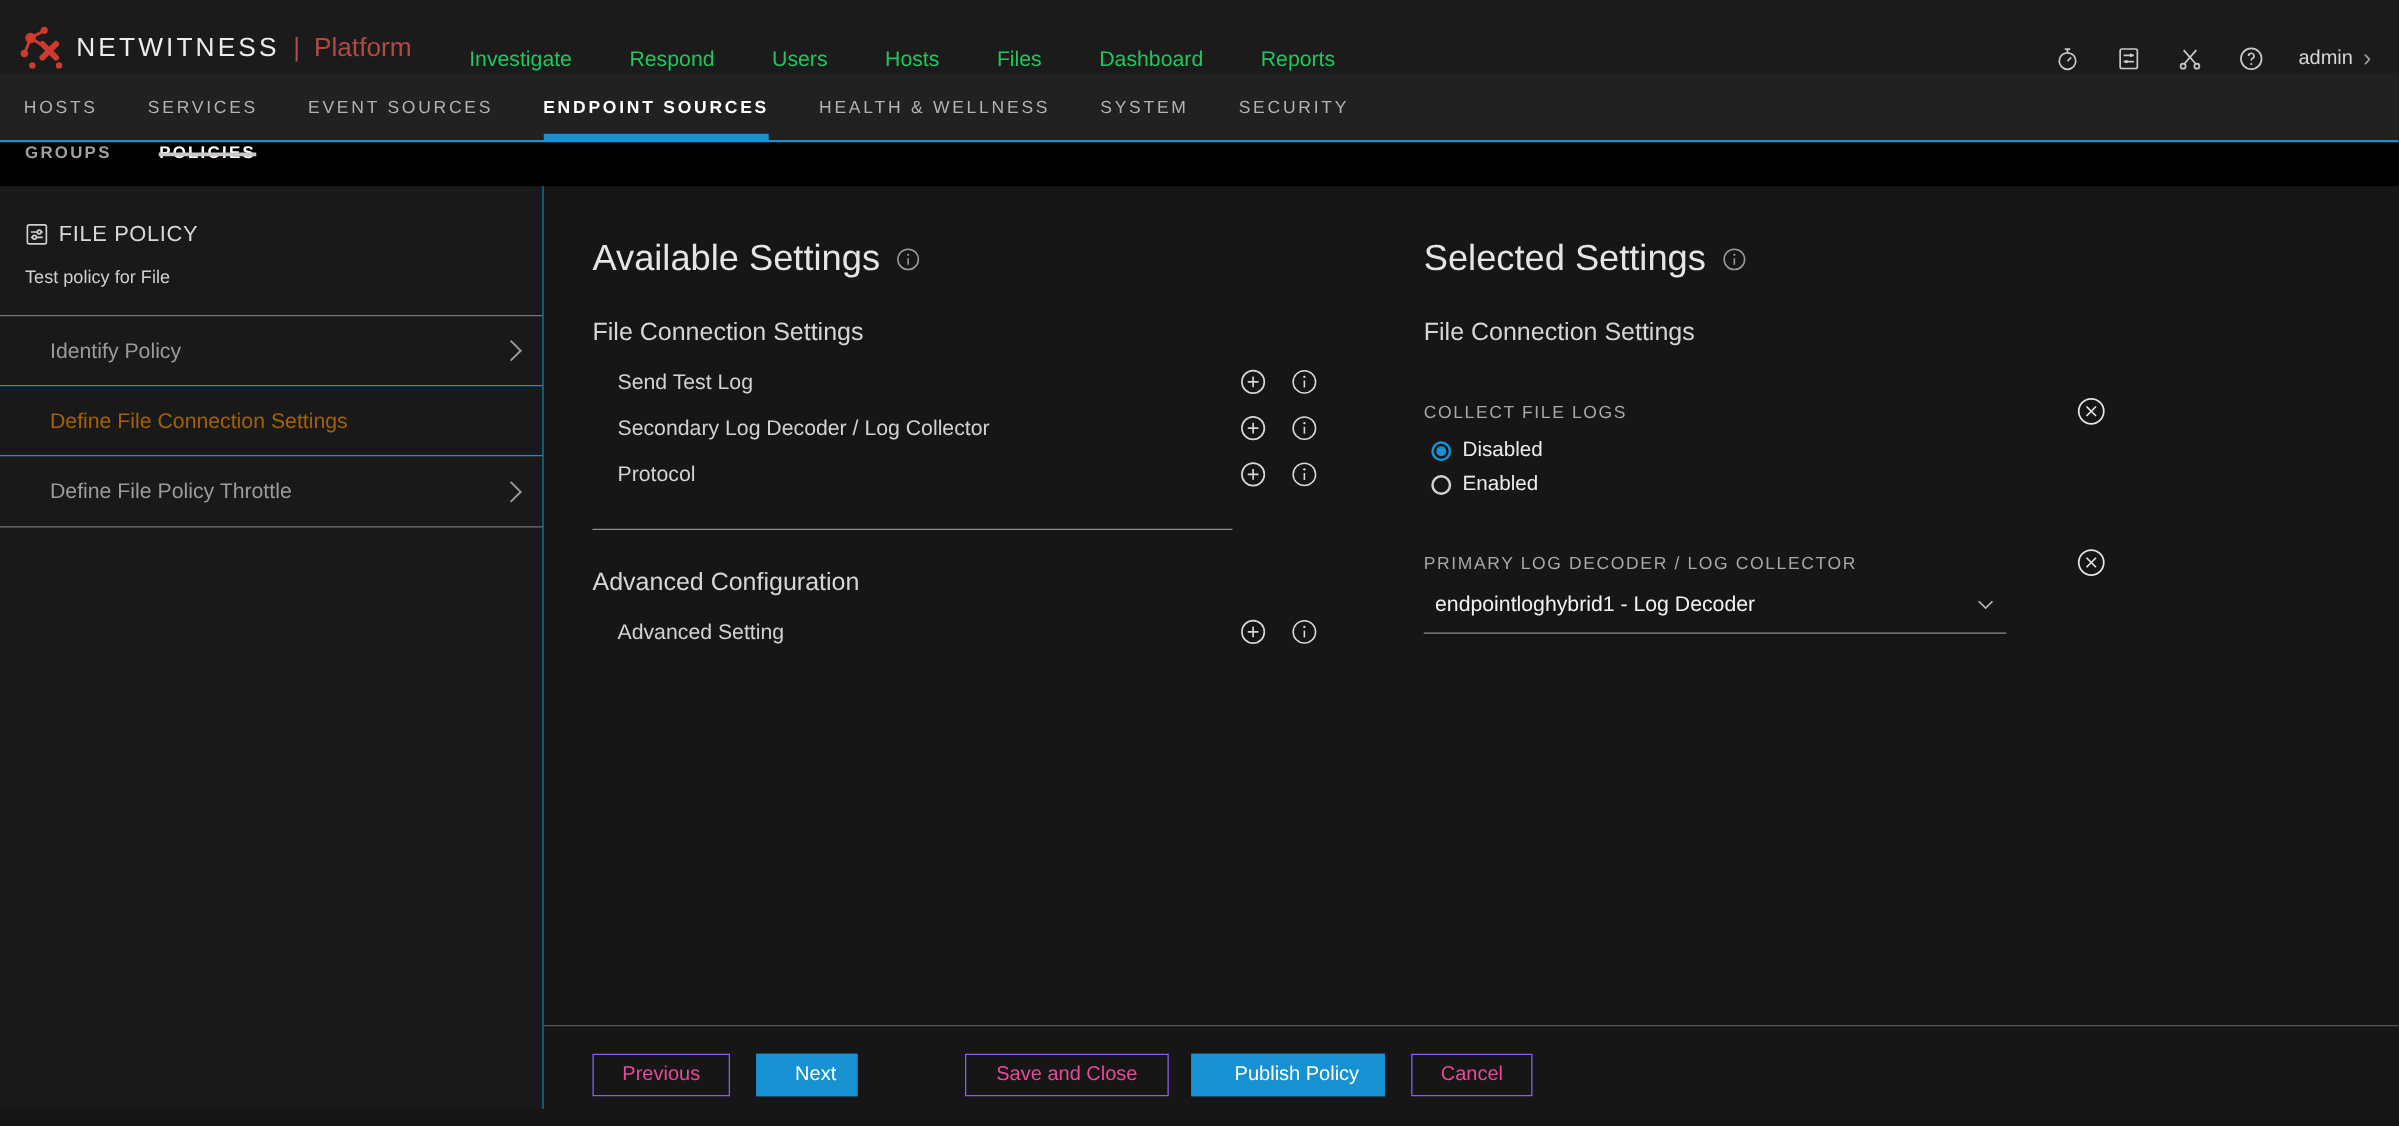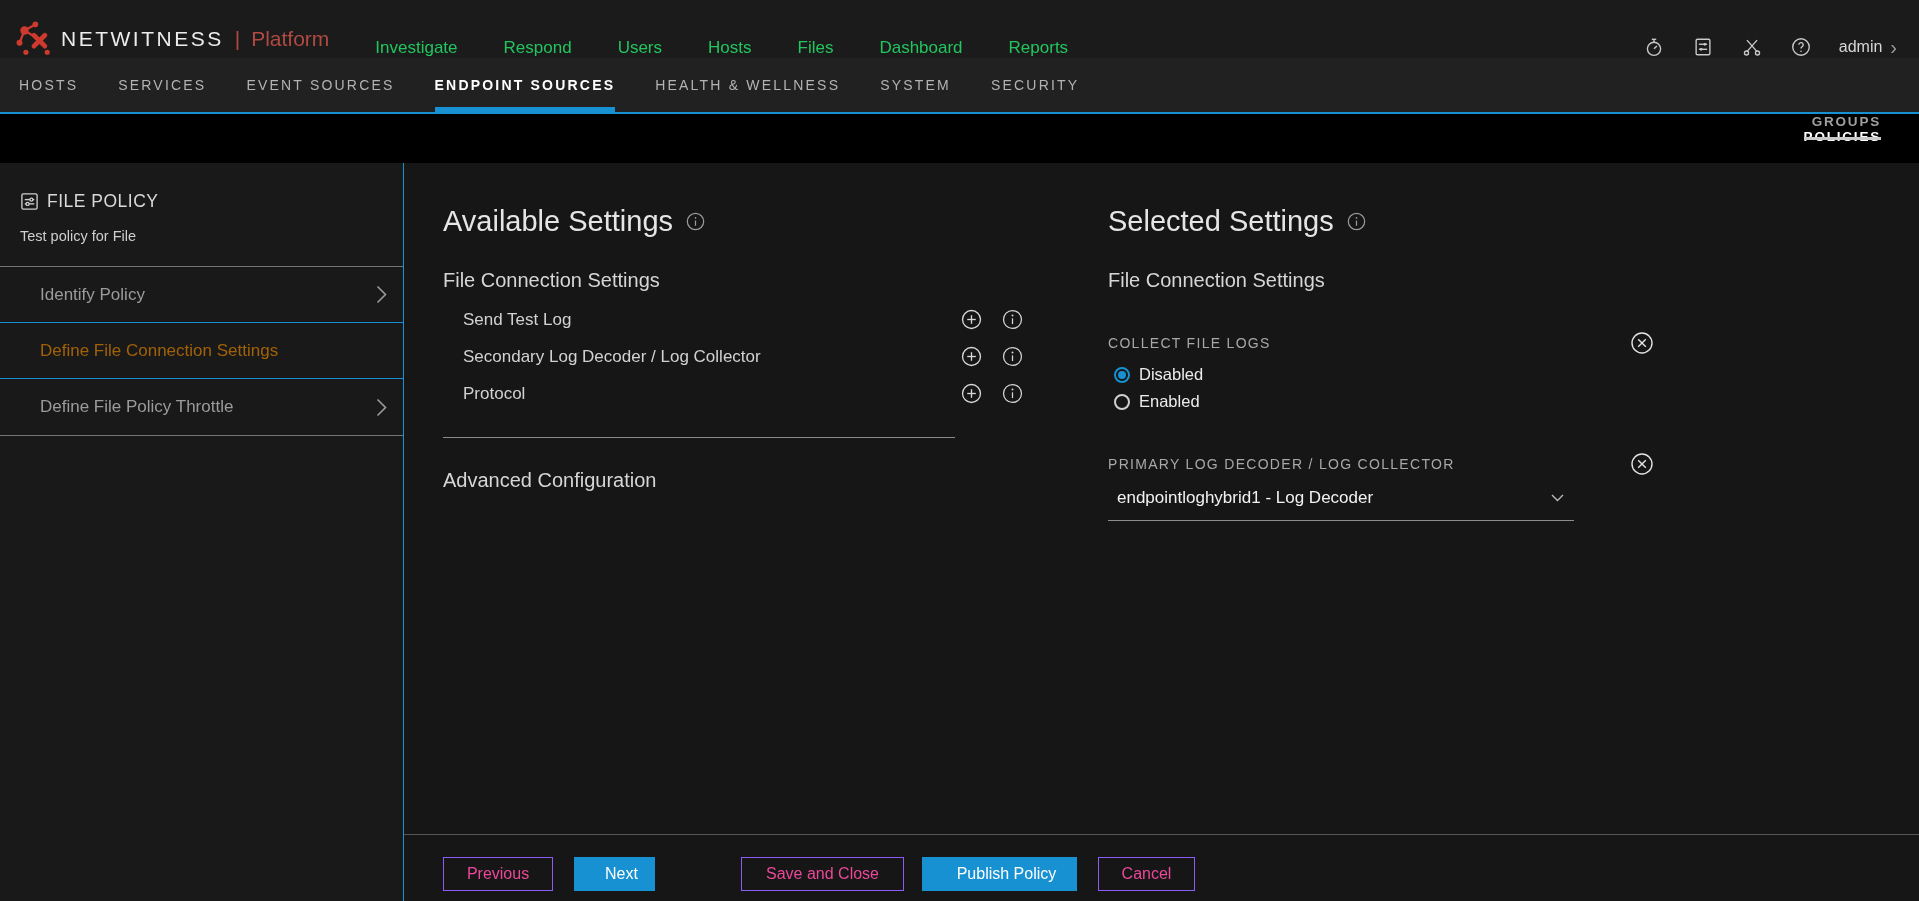--- a/index.html
+++ b/index.html
@@ -20,28 +20,28 @@
   .admin { display:flex; align-items:center; gap:8px; font-size:16px; color:#d6d6d6; cursor:pointer; }
   .admin .chev { font-size:20px; color:#9a9a9a; line-height:1; }
 
   
   .adminnav { height:56px; background:#212121; border-bottom:2px solid #1791d2; display:flex; align-items:stretch; padding-left:19px; }
   .adminnav .aitem { display:flex; align-items:center; font-size:14px; letter-spacing:2.2px; color:#b3b3b3; margin-right:40px; position:relative; cursor:pointer; font-weight:500; }
   .adminnav .aitem.active { color:#ffffff; font-weight:700; }
   .adminnav .aitem.active::after { content:""; position:absolute; left:0; right:0; bottom:0; height:5px; background:#1791d2; }
 
   
-  .subnav { height:49px; background:#000; display:flex; align-items:flex-end; padding-left:20px;flex-direction:column; }
+  .subnav { height:35px; background:#000; display:flex; align-items:flex-start; padding-left:20px; }
   .subnav .sitem { display:flex; align-items:center; font-size:13.5px; font-weight:700; letter-spacing:1.8px; color:#9f9f9f; margin-right:38px; position:relative; cursor:pointer; }
   .subnav .sitem.active { color:#fff; }
   .subnav .sitem.active::after { content:""; position:absolute; left:0; right:0; bottom:4px; height:3px; background:#c9c9c9; }
 
   
   .page { display:flex; height:738px; }
-  .sidebar { width:404px; background:#191919; border-right:1px solid #1791d2; flex:none; }
+  .sidebar { width:435px; background:#191919; border-right:1px solid #1791d2; flex:none; }
   .policy-head { margin:28px 0 0 20px; display:flex; align-items:center; gap:8px; color:#d9d9d9; font-size:17.5px; letter-spacing:0.5px; height:20px; }
   .policy-name { margin:17px 0 0 20px; font-size:14.5px; color:#cfcfcf; height:18px; }
   .steps { margin-top:20px; border-top:1px solid #757575; }
   .step { height:56px; display:flex; align-items:center; padding:0 16px 0 40px; font-size:17px; color:#9b9b9b; cursor:pointer; }
   .step .chevron { margin-left:auto; color:#9b9b9b; }
   .step.b-blue { border-bottom:1px solid #1791d2; }
   .step.b-gray { border-bottom:1px solid #757575; height:57px; }
   .step.active { color:#a16207; }
 
   
@@ -290,20 +290,39 @@
               </span>
             </span>
           </div>
         </div>
 
         <hr class="sec-divider">
 
         <h2 class="section-title adv-title">Advanced Configuration</h2>
 
         <div class="avail-list">
+          <div class="avail-row">
+            <span class="lbl">Advanced Setting</span>
+            <span class="row-icons">
+              <span>
+                <svg width="21" height="21" viewBox="0 0 22 22" fill="none" stroke="currentColor" stroke-width="1.4">
+                  <circle cx="11" cy="11" r="9.4"></circle>
+                    <line x1="11" y1="6.5" x2="11" y2="15.5"></line>
+                    <line x1="6.5" y1="11" x2="15.5" y2="11"></line>
+                </svg>
+              </span>
+              <span>
+                <svg width="21" height="21" viewBox="0 0 22 22" fill="none" stroke="currentColor" stroke-width="1.3">
+                  <circle cx="11" cy="11" r="9.4"></circle>
+                    <circle cx="11" cy="6.8" r="1" fill="currentColor" stroke="none"></circle>
+                    <line x1="11" y1="9.8" x2="11" y2="15.8"></line>
+                </svg>
+              </span>
+            </span>
+          </div>
         </div>
       </section>
 
       <section class="col-right">
         <h1 class="panel-title">
           <span>Selected Settings</span>
           <span class="info-ic">
             <svg width="19" height="19" viewBox="0 0 20 20" fill="none" stroke="currentColor" stroke-width="1.3">
               <circle cx="10" cy="10" r="8.6"></circle>
               <circle cx="10" cy="6.2" r="0.9" fill="currentColor" stroke="none"></circle>

